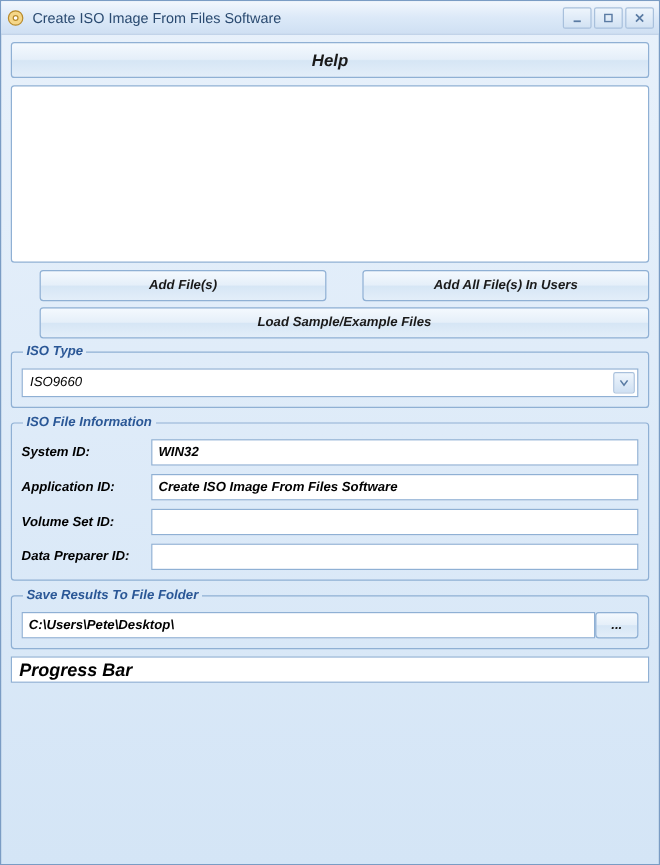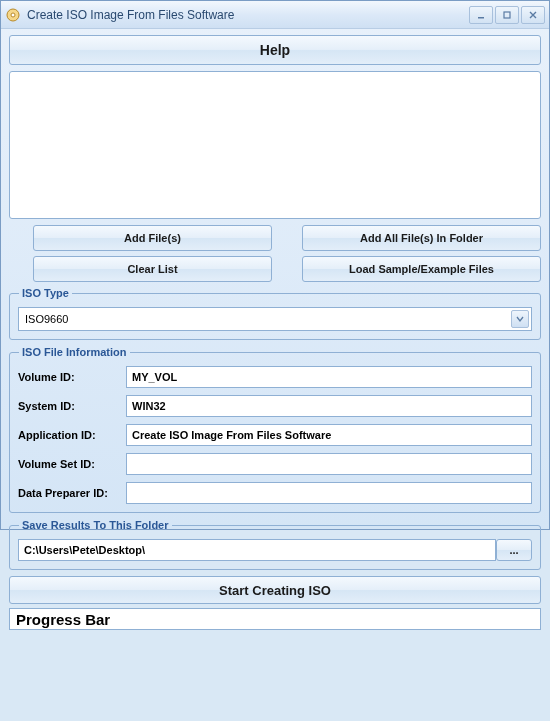--- a/index.html
+++ b/index.html
@@ -6,21 +6,21 @@
 body {
   font-family: Tahoma, Arial, sans-serif;
   font-size: 11px;
   background: #d9e8f5;
   width: 550px;
   height: 721px;
   overflow: hidden;
 }
 .window {
   width: 550px;
-  height: 530px;
+  height: 721px;
   background: linear-gradient(to bottom, #e8f1fb 0%, #d4e5f6 100%);
   border: 1px solid #7a9cc4;
 }
 .titlebar {
   height: 28px;
   background: linear-gradient(to bottom, #f2f7fd 0%, #dce9f8 50%, #cfe0f3 100%);
   border-bottom: 1px solid #b8cde5;
   display: flex;
   align-items: center;
   padding: 0 4px;
@@ -47,20 +47,21 @@
   border: 1px solid #a8c0dc;
   border-radius: 2px;
   display: flex;
   align-items: center;
   justify-content: center;
   color: #5a7ba3;
   font-size: 10px;
 }
 .client {
   padding: 6px 8px;
+  font-style: italic;
 }
 .btn {
   background: linear-gradient(to bottom, #f4f9fe 0%, #e5eff9 48%, #d6e6f5 52%, #e3eef9 100%);
   border: 1px solid #8fb0d4;
   border-radius: 3px;
   height: 26px;
   display: flex;
   align-items: center;
   justify-content: center;
   font-size: 11px;
@@ -226,49 +227,42 @@
   <div class="client">
 
     <div class="btn help">Help</div>
 
     <div class="filelist-wrap">
       <div class="filelist-body"></div>
     </div>
 
     <div class="btn-row">
       <div class="btn">Add File(s)</div>
-      <div class="btn">Add All File(s) In Folder</div>
+      <div class="btn">Add All File(s) In Users</div>
     </div>
     <div class="btn-row">
-      <div class="btn">Clear List</div>
       <div class="btn">Load Sample/Example Files</div>
     </div>
 
     <fieldset class="group">
       <legend>ISO Type</legend>
       <div class="select">
         <span>ISO9660</span>
         <span class="dropbtn">
           <svg width="8" height="8" viewBox="0 0 8 8">
               <path d="M1 2 L4 6 L7 2" fill="none" stroke="#5a7ba3" stroke-width="1.3"></path>
             </svg>
         </span>
       </div>
     </fieldset>
 
     <fieldset class="group">
       <legend>ISO File Information</legend>
 
       <div class="form-row">
-        <span class="lbl">Volume ID:</span>
-        <div class="inp">
-            <span style="font-weight:bold">MY_VOL</span>
-          </div>
-      </div>
-      <div class="form-row">
         <span class="lbl">System ID:</span>
         <div class="inp">
             <span style="font-weight:bold">WIN32</span>
           </div>
       </div>
       <div class="form-row">
         <span class="lbl">Application ID:</span>
         <div class="inp">
             <span style="font-weight:bold">Create ISO Image From Files Software</span>
           </div>
@@ -281,29 +275,28 @@
       </div>
       <div class="form-row">
         <span class="lbl">Data Preparer ID:</span>
         <div class="inp">
             <span></span>
           </div>
       </div>
     </fieldset>
 
     <fieldset class="group">
-      <legend>Save Results To This Folder</legend>
+      <legend>Save Results To File Folder</legend>
       <div class="save-row">
         <div class="inp">
             <span>C:\Users\Pete\Desktop\</span>
           </div>
         <div class="btn browse">...</div>
       </div>
     </fieldset>
 
-    <div class="btn big">Start Creating ISO</div>
 
     <div class="progress">
       <span>Progress Bar</span>
     </div>
 
   </div>
 </div>
 
 </body></html>

